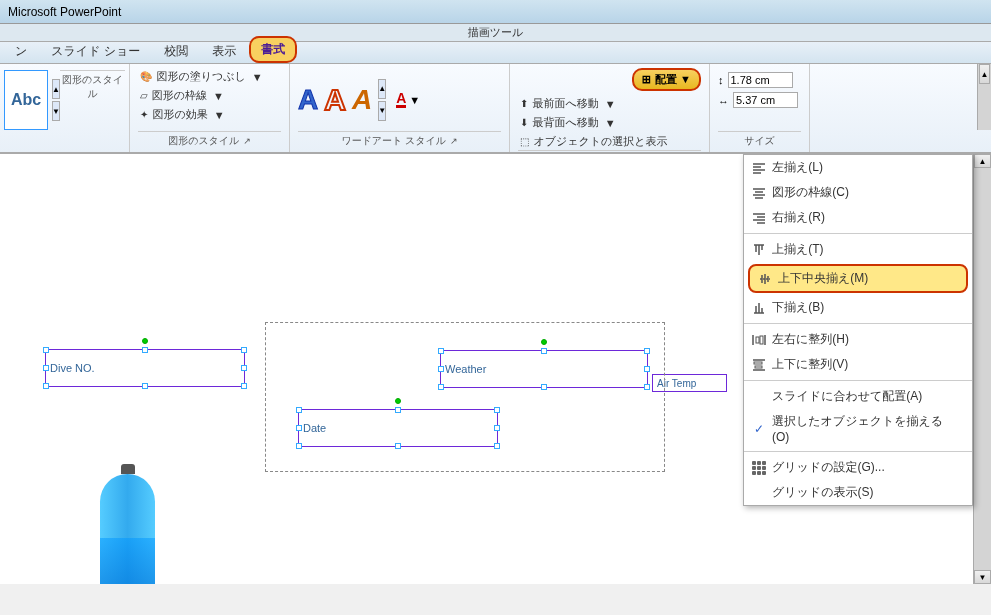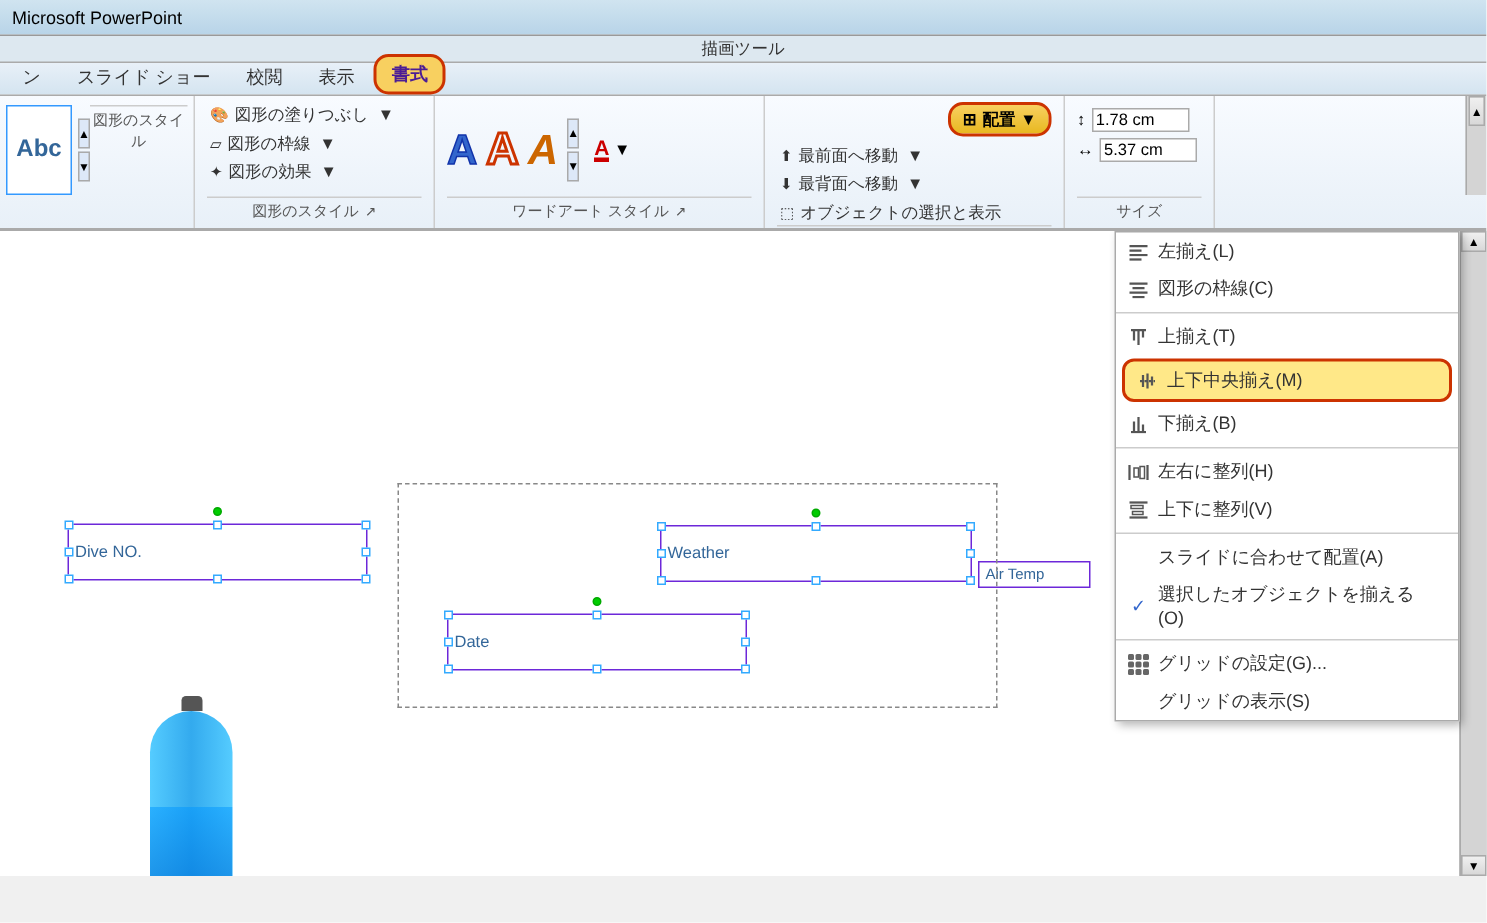--- a/index.html
+++ b/index.html
@@ -460,20 +460,31 @@
         <svg width="14" height="12" viewBox="0 0 14 12">
             <line x1="1" y1="2" x2="13" y2="2" stroke="#555" stroke-width="1.5"></line>
             <line x1="3" y1="5" x2="11" y2="5" stroke="#555" stroke-width="1.5"></line>
             <line x1="1" y1="8" x2="13" y2="8" stroke="#555" stroke-width="1.5"></line>
             <line x1="3" y1="11" x2="11" y2="11" stroke="#555" stroke-width="1.5"></line>
           </svg>
       </span>
       <span>図形の枠線(C)</span>
     </div>
 
+    <div class="dropdown-item">
+      <span class="dropdown-icon">
+        <svg width="14" height="12" viewBox="0 0 14 12">
+            <line x1="1" y1="2" x2="13" y2="2" stroke="#555" stroke-width="1.5"></line>
+            <line x1="5" y1="5" x2="13" y2="5" stroke="#555" stroke-width="1.5"></line>
+            <line x1="1" y1="8" x2="13" y2="8" stroke="#555" stroke-width="1.5"></line>
+            <line x1="5" y1="11" x2="13" y2="11" stroke="#555" stroke-width="1.5"></line>
+          </svg>
+      </span>
+      <span>右揃え(R)</span>
+    </div>
     <div class="dropdown-separator"></div>
 
     <div class="dropdown-item">
       <span class="dropdown-icon">
         <svg width="14" height="12" viewBox="0 0 14 12">
             <line x1="2" y1="1" x2="12" y2="1" stroke="#555" stroke-width="1.5"></line>
             <line x1="4" y1="1" x2="4" y2="8" stroke="#555" stroke-width="1.5"></line>
             <line x1="7" y1="1" x2="7" y2="11" stroke="#555" stroke-width="1.5"></line>
             <line x1="10" y1="1" x2="10" y2="6" stroke="#555" stroke-width="1.5"></line>
           </svg>

